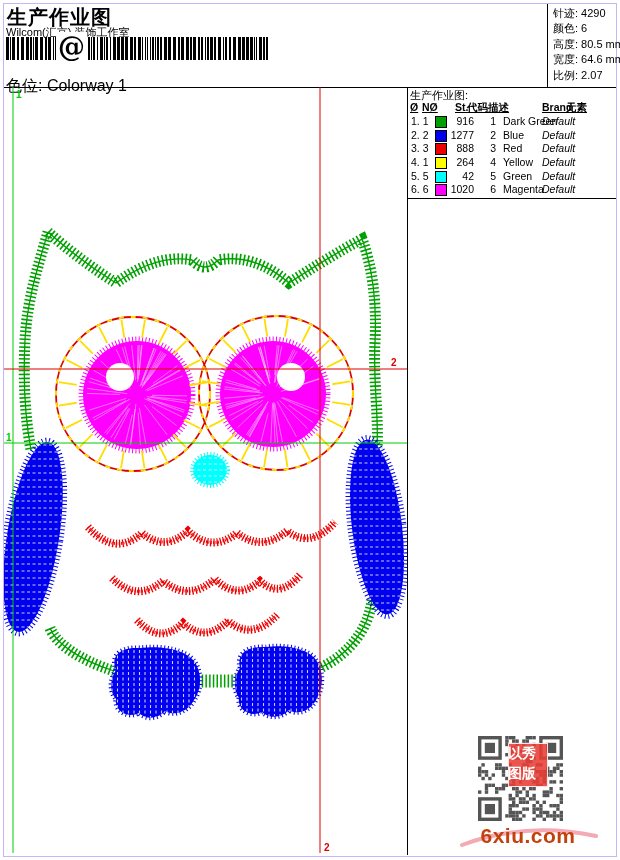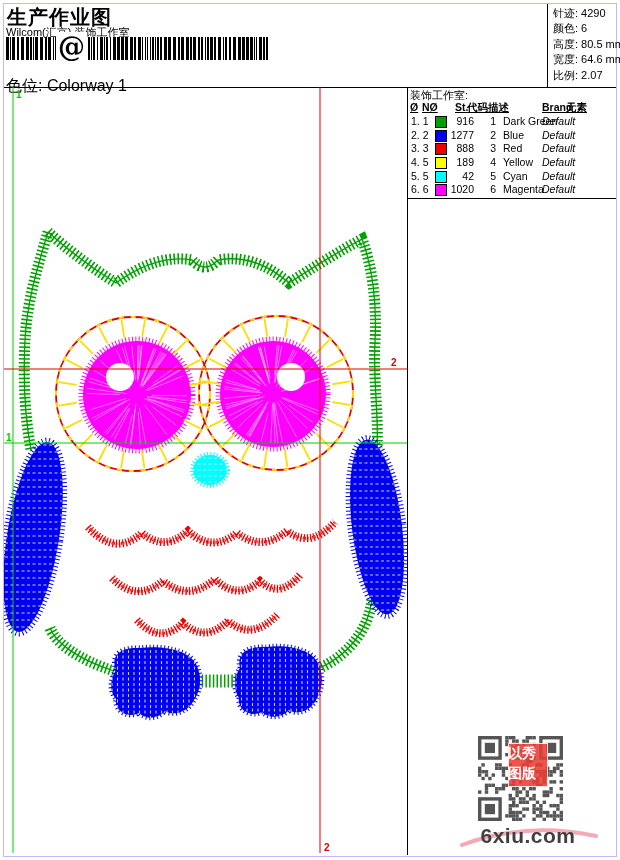--- a/index.html
+++ b/index.html
@@ -39,21 +39,21 @@
   .c-elem{left:160px;}
   .seq-bottom{left:403px;top:194px;width:209px;height:0;border-top:1px solid #000;}
 
   
   .qr{left:474px;top:732px;}
   .stamp{left:504px;top:739px;width:40px;height:44px;background:rgba(233,62,52,.88);
          color:#fff;font-weight:700;font-size:14px;line-height:20px;text-align:left;
          box-shadow:inset 0 0 0 1px rgba(255,255,255,.85);}
   .swoosh{left:450px;top:808px;}
   .watermark{left:454px;top:820px;width:140px;text-align:center;font-size:21px;
-             font-weight:700;color:#404040;letter-spacing:.5px;}
+             font-weight:700;color:#c2410c;letter-spacing:.5px;}
 
   
   .design{left:0;top:83px;}
   .g-band{fill:none;stroke:#00A000;stroke-width:11;stroke-dasharray:1.6 2.3;}
   .g-core{fill:none;stroke:#00A000;stroke-width:1.3;}
   .g-strap{fill:none;stroke:#00A000;stroke-width:13;stroke-dasharray:1.5 2.2;}
   .b-fill{fill:#0000EE;}
   .b-fringe{fill:none;stroke:#0000EE;stroke-width:5;stroke-dasharray:1 2.6;}
   .ring-red{fill:none;stroke:#DD0000;stroke-width:1.8;}
   .ring-yel{fill:none;stroke:#FFDD00;stroke-width:1.9;stroke-dasharray:5 7;}
@@ -86,21 +86,21 @@
     <div>针迹: 4290</div>
     <div>颜色: 6</div>
     <div>高度: 80.5 mm</div>
     <div>宽度: 64.6 mm</div>
     <div>比例: 2.07</div>
   </div>
   <div class="abs hdr-bottom"></div>
 
   <div class="abs panel-vline"></div>
   <div class="abs seq-table">
-    <div class="abs seq-title">装饰工作室:</div>
+    <div class="abs seq-title">生产作业图:</div>
     <div class="abs seq-head">
       <span style="left:2px">Ø</span>
       <span style="left:14px">NØ</span>
       <span style="left:47px">St.</span>
       <span style="left:59px">代码</span>
       <span style="left:80px">描述</span>
       <span style="left:134px">Brand</span>
       <span style="left:158px">元素</span>
     </div>
     <div class="abs seq-rows" id="seq-rows">
@@ -125,34 +125,34 @@
         <div class="seqrow">
           <span class="c-seq">3. 3</span>
           <span class="c-sw" style="background: rgb(238, 0, 0);"></span>
           <span class="c-st">888</span>
           <span class="c-code">3</span>
           <span class="c-desc">Red</span>
           <span class="c-brand">Default</span>
           <span class="c-elem"></span>
         </div>
         <div class="seqrow">
-          <span class="c-seq">4. 5</span>
+          <span class="c-seq">4. 1</span>
           <span class="c-sw" style="background: rgb(255, 255, 0);"></span>
-          <span class="c-st">189</span>
+          <span class="c-st">264</span>
           <span class="c-code">4</span>
           <span class="c-desc">Yellow</span>
           <span class="c-brand">Default</span>
           <span class="c-elem"></span>
         </div>
         <div class="seqrow">
           <span class="c-seq">5. 5</span>
           <span class="c-sw" style="background: rgb(0, 255, 255);"></span>
           <span class="c-st">42</span>
           <span class="c-code">5</span>
-          <span class="c-desc">Cyan</span>
+          <span class="c-desc">Green</span>
           <span class="c-brand">Default</span>
           <span class="c-elem"></span>
         </div>
         <div class="seqrow">
           <span class="c-seq">6. 6</span>
           <span class="c-sw" style="background: rgb(255, 0, 255);"></span>
           <span class="c-st">1020</span>
           <span class="c-code">6</span>
           <span class="c-desc">Magenta</span>
           <span class="c-brand">Default</span>

